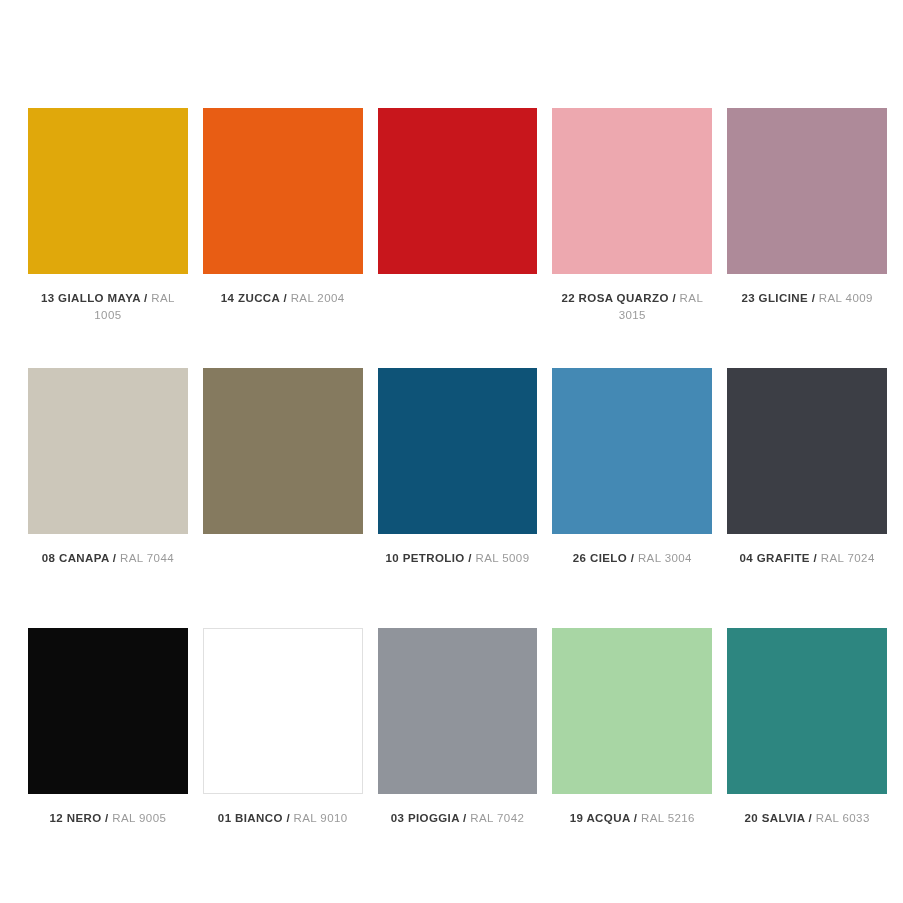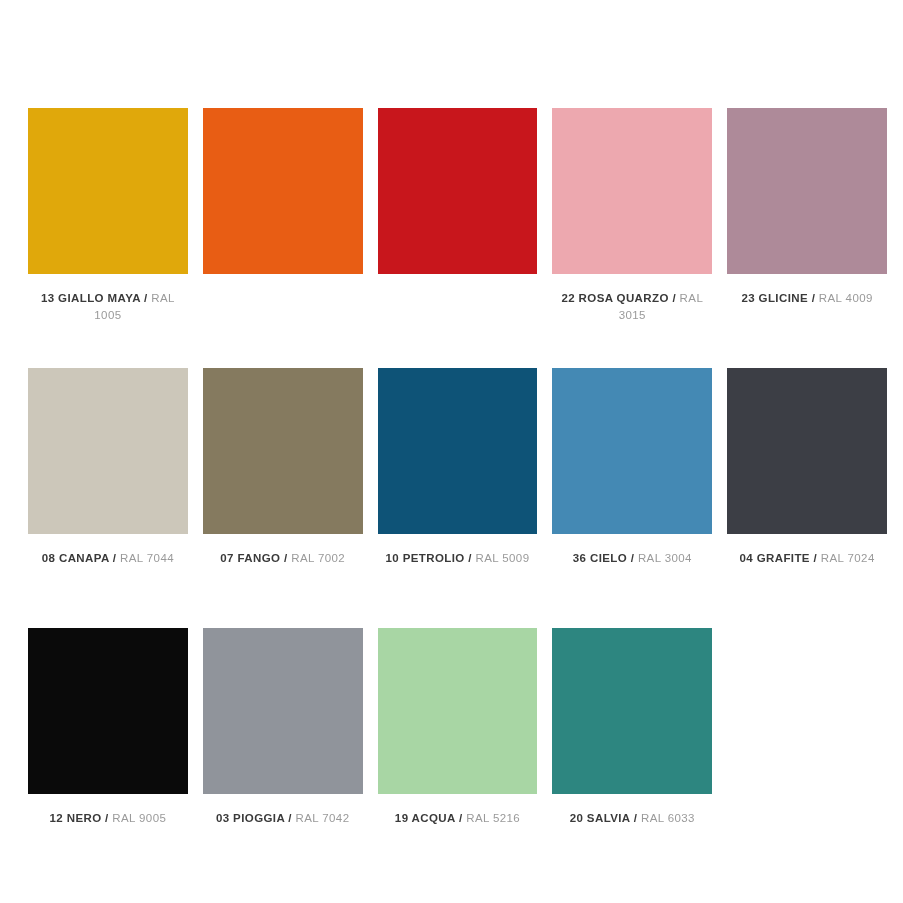--- a/index.html
+++ b/index.html
@@ -66,55 +66,59 @@
 <body>
 
 <div class="palette-sheet">
   <div class="swatch-grid" id="swatch-grid">
       <div class="swatch-cell">
         <div class="swatch-chip" style="background: rgb(224, 168, 11);"></div>
         <div class="swatch-label label-line-wrap"><span class="code-name">13 GIALLO MAYA /</span> <span class="ral-ref">RAL 1005</span></div>
       </div>
       <div class="swatch-cell">
         <div class="swatch-chip" style="background: rgb(232, 93, 20);"></div>
+        <div class="swatch-label"><span class="code-name">14 ZUCCA /</span> <span class="ral-ref">RAL 2004</span></div>
       </div>
       <div class="swatch-cell">
         <div class="swatch-chip" style="background: rgb(200, 22, 28);"></div>
       </div>
       <div class="swatch-cell">
         <div class="swatch-chip" style="background: rgb(237, 168, 175);"></div>
         <div class="swatch-label label-line-wrap"><span class="code-name">22 ROSA QUARZO /</span> <span class="ral-ref">RAL 3015</span></div>
       </div>
       <div class="swatch-cell">
         <div class="swatch-chip" style="background: rgb(174, 138, 153);"></div>
         <div class="swatch-label"><span class="code-name">23 GLICINE /</span> <span class="ral-ref">RAL 4009</span></div>
       </div>
       <div class="swatch-cell">
         <div class="swatch-chip" style="background: rgb(204, 199, 186);"></div>
         <div class="swatch-label"><span class="code-name">08 CANAPA /</span> <span class="ral-ref">RAL 7044</span></div>
       </div>
       <div class="swatch-cell">
         <div class="swatch-chip" style="background: rgb(133, 122, 95);"></div>
-        <div class="swatch-label"><span class="code-name">07 FANGO /</span> <span class="ral-ref">RAL 7002</span></div>
       </div>
       <div class="swatch-cell">
         <div class="swatch-chip" style="background: rgb(14, 83, 119);"></div>
         <div class="swatch-label"><span class="code-name">10 PETROLIO /</span> <span class="ral-ref">RAL 5009</span></div>
       </div>
       <div class="swatch-cell">
         <div class="swatch-chip" style="background: rgb(68, 137, 180);"></div>
-        <div class="swatch-label"><span class="code-name">36 CIELO /</span> <span class="ral-ref">RAL 3004</span></div>
+        <div class="swatch-label"><span class="code-name">26 CIELO /</span> <span class="ral-ref">RAL 3004</span></div>
       </div>
       <div class="swatch-cell">
         <div class="swatch-chip" style="background: rgb(60, 62, 69);"></div>
         <div class="swatch-label"><span class="code-name">04 GRAFITE /</span> <span class="ral-ref">RAL 7024</span></div>
       </div>
       <div class="swatch-cell">
         <div class="swatch-chip" style="background: rgb(10, 10, 10);"></div>
         <div class="swatch-label"><span class="code-name">12 NERO /</span> <span class="ral-ref">RAL 9005</span></div>
+      </div>
+      <div class="swatch-cell">
+        <div class="swatch-chip bordered" style="background: rgb(255, 255, 255);"></div>
+        <div class="swatch-label"><span class="code-name">01 BIANCO /</span> <span class="ral-ref">RAL 9010</span></div>
       </div>
       <div class="swatch-cell">
         <div class="swatch-chip" style="background: rgb(144, 148, 155);"></div>
         <div class="swatch-label"><span class="code-name">03 PIOGGIA /</span> <span class="ral-ref">RAL 7042</span></div>
       </div>
       <div class="swatch-cell">
         <div class="swatch-chip" style="background: rgb(168, 214, 164);"></div>
         <div class="swatch-label"><span class="code-name">19 ACQUA /</span> <span class="ral-ref">RAL 5216</span></div>
       </div>
       <div class="swatch-cell">

